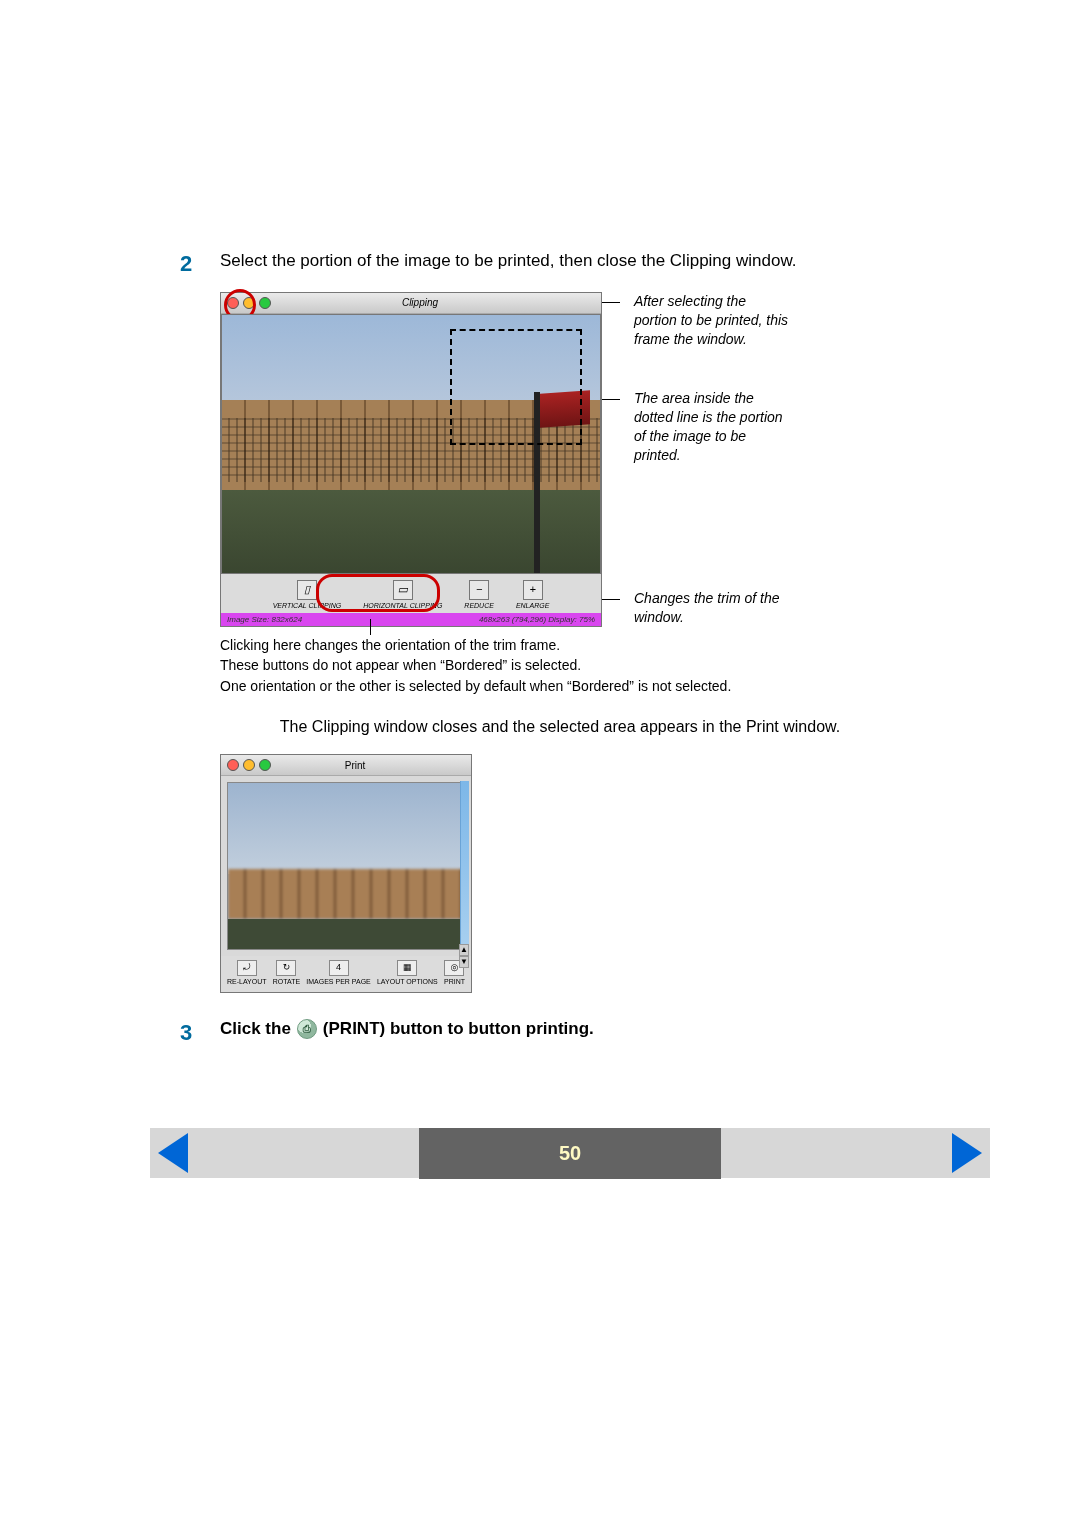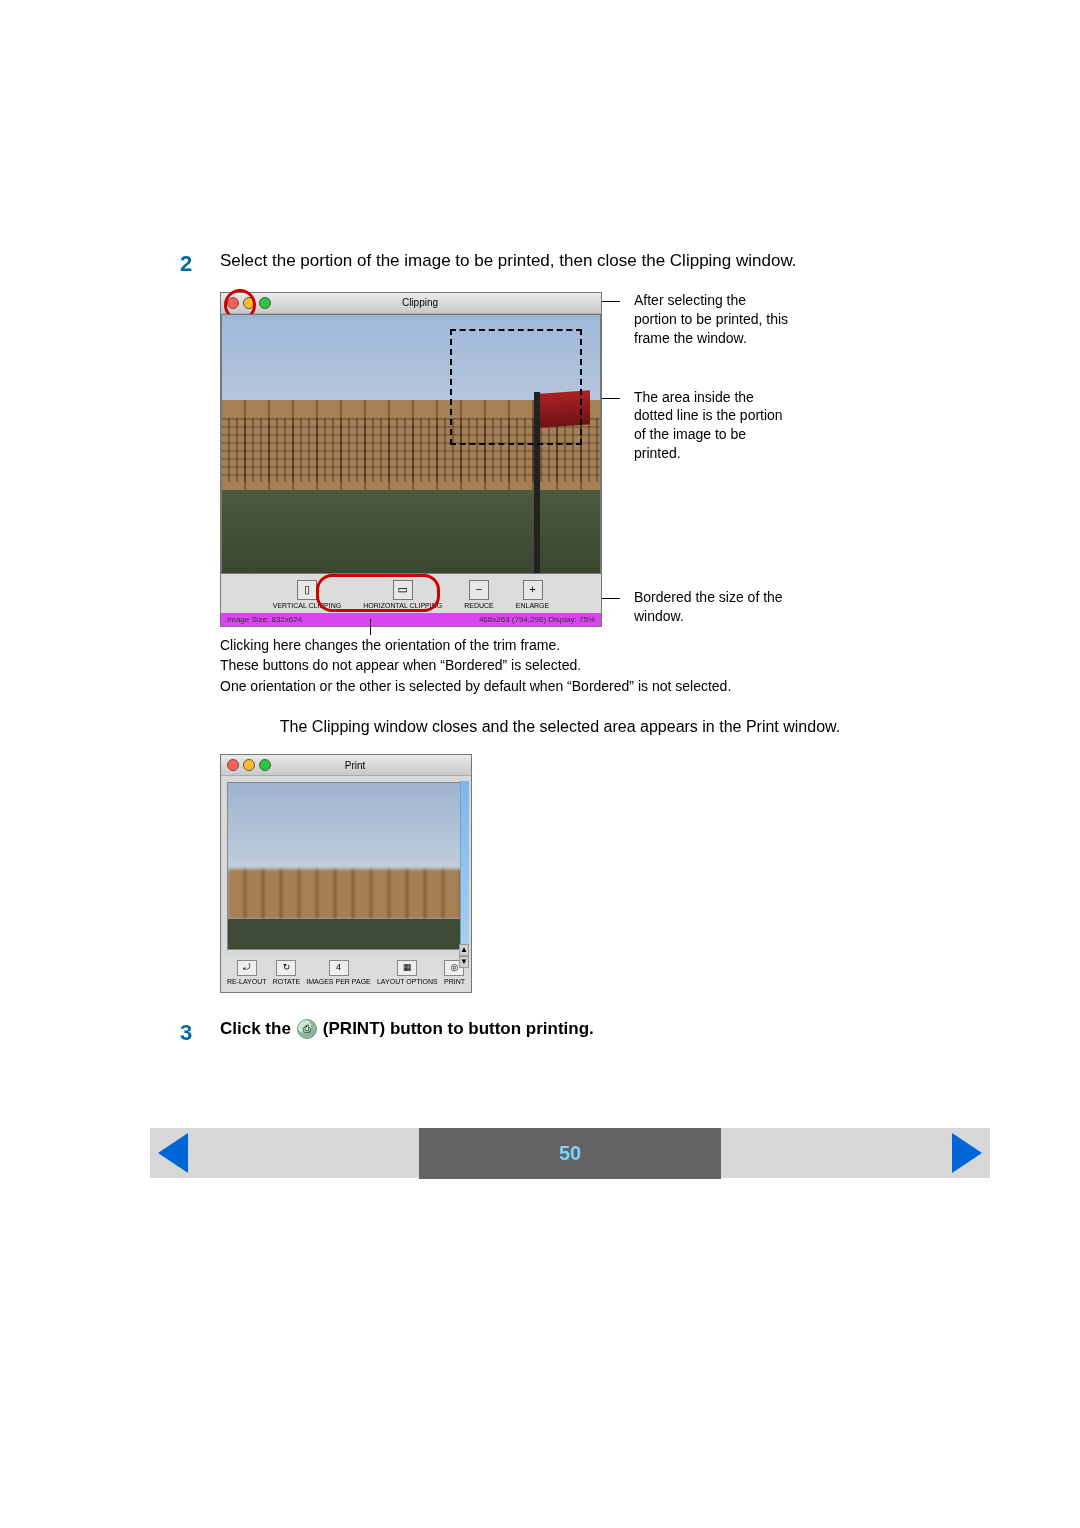--- a/index.html
+++ b/index.html
@@ -37,23 +37,24 @@
   }
   .step-head {
     font-size: 17px;
     font-weight: normal;
     line-height: 1.35;
   }
 
   
   .figure-row {
     display: flex;
-    align-items: center;
+    align-items: flex-end;
     gap: 18px;
     margin-left: 40px;
+    font-style: italic;
   }
   .clip-window {
     width: 380px;
     background: #d9d9d9;
     border: 1px solid #777;
     font-size: 9px;
   }
   .titlebar {
     height: 20px;
     background: linear-gradient(#eaeaea,#c9c9c9);
@@ -238,21 +239,21 @@
     left:150px; right:90px; bottom:350px;
     height:50px;
     background:#d7d7d7;
     display:flex;
     align-items:center;
     justify-content:space-between;
     padding:0 8px;
   }
   .footer .mid {
     background:#636363;
-    color:#7dd3fc;
+    color:#fef9c3;
     font-weight:bold;
     font-size:20px;
     padding:14px 140px;
   }
   .nav-tri {
     width:0;height:0;
     border-top:20px solid transparent;
     border-bottom:20px solid transparent;
   }
   .nav-prev { border-right:30px solid #0066d6; }
@@ -315,21 +316,21 @@
           <div class="clip-status">
             <span>Image Size:    832x624</span>
             <span>468x263 (794,296)  Display:    75%</span>
           </div>
         </div>
       </div>
 
       <div class="callouts">
         <div class="callout c1">After selecting the portion to be printed, this frame the window.</div>
         <div class="callout c2">The area inside the dotted line is the portion of the image to be printed.</div>
-        <div class="callout c3">Bordered the size of the window.</div>
+        <div class="callout c3">Changes the trim of the window.</div>
       </div>
     </div>
 
     <div class="orient-note">
       <div>Clicking here changes the orientation of the trim frame.</div>
       <div>These buttons do not appear when “Bordered” is selected.</div>
       <div>One orientation or the other is selected by default when “Bordered” is not selected.</div>
     </div>
 
     <div class="closing-line">The Clipping window closes and the selected area appears in the Print window.</div>

